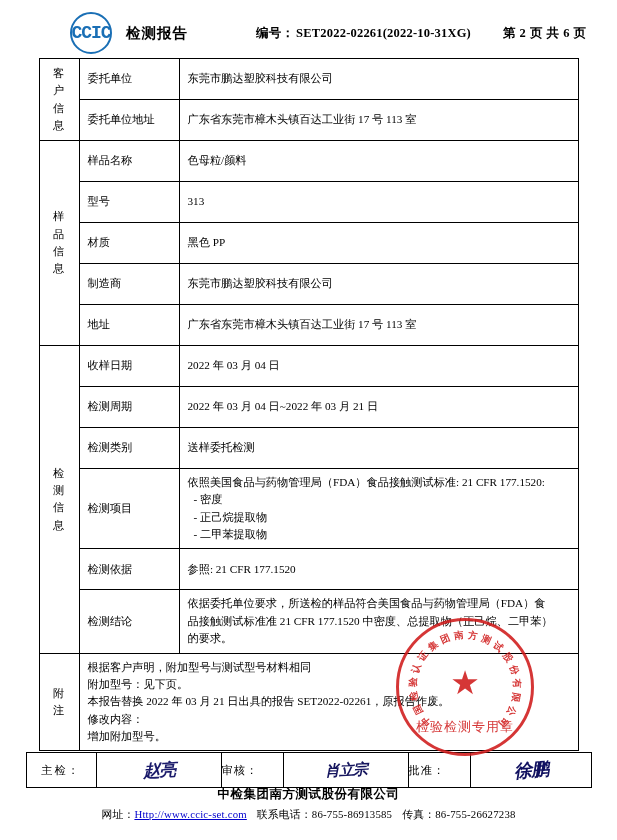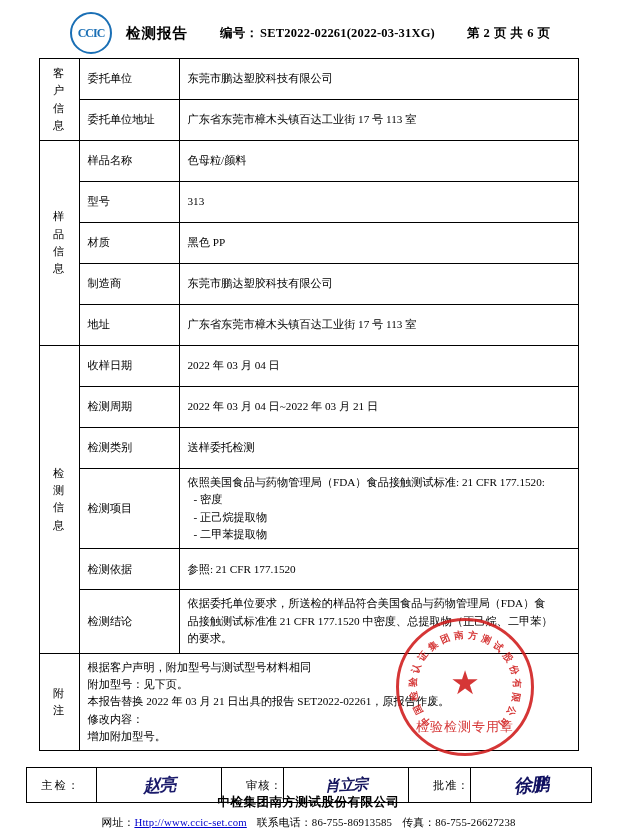--- a/index.html
+++ b/index.html
@@ -37,31 +37,31 @@
     border-radius: 50%;
     border: 2px solid #1a6fb5;
     display: flex;
     align-items: center;
     justify-content: center;
     margin-left: 46px;
     margin-right: 14px;
     flex: none;
   }
   .logo-inner {
-    font-family: Liberation Serif, serif;
-    font-size: 12px;
+    font-family: Liberation Mono, monospace;
+    font-size: 18px;
     font-weight: bold;
     color: #1a6fb5;
     letter-spacing: -1px;
   }
   .report-title {
     font-size: 14.5px;
     font-weight: bold;
     letter-spacing: 1px;
-    margin-right: 32px;
+    margin-right: 68px;
   }
   .report-no {
     font-size: 12.5px;
     font-weight: bold;
     letter-spacing: 0.2px;
   }
   .report-no .label { margin-right: 2px; }
   .page-no {
     font-size: 12.5px;
     font-weight: bold;
@@ -108,42 +108,42 @@
     padding: 6px 9px;
     line-height: 1.95;
   }
   td.notes div { white-space: nowrap; }
 
   
   table.sig {
     width: 486px;
     border-collapse: collapse;
     table-layout: fixed;
-    margin: 16px auto;
+    margin: 1px auto;
   }
   table.sig td {
     border: 1px solid #000;
     font-size: 11.2px;
     padding: 0;
     height: 34px;
     vertical-align: middle;
   }
   td.sig-label {
     width: 70px;
     text-align: center;
     letter-spacing: 2px;
   }
   td.sig-val {
     width: 120px;
     text-align: center;
     position: relative;
   }
   td.approve-label {
     width: 62px;
-    text-align: right;
+    text-align: left;
     letter-spacing: 1px;
   }
   .handwrite {
     font-family: "Liberation Serif", serif;
     font-style: italic;
     font-size: 17px;
     font-weight: bold;
     color: #1b1b6b;
     letter-spacing: -1px;
     transform: rotate(-4deg);
@@ -196,21 +196,21 @@
     text-align: center;
     font-size: 13px;
     font-weight: normal;
     letter-spacing: 1px;
   }
 
   
   .footer {
     position: absolute;
     left: 0;
-    bottom: 8px;
+    bottom: 16px;
     width: 617px;
     text-align: center;
     line-height: 1.65;
   }
   .footer .company {
     font-size: 12.5px;
     font-weight: bold;
     letter-spacing: 0.5px;
     margin-bottom: 2px;
   }
@@ -229,21 +229,21 @@
 <body>
 
 <div class="page">
 
   <div class="header">
     <div class="logo">
       <span class="logo-inner">CCIC</span>
     </div>
     <div class="report-title">检测报告</div>
     <div class="report-no">
-      <span class="label">编号：</span><span>SET2022-02261(2022-03-31XG)</span>
+      <span class="label">编号：</span><span>SET2022-02261(2022-10-31XG)</span>
     </div>
     <div class="page-no">第 2 页 共 6 页</div>
   </div>
 
   <table class="main">
     <colgroup>
       <col style="width:40px">
         <col style="width:100px">
         <col>
     </colgroup>

